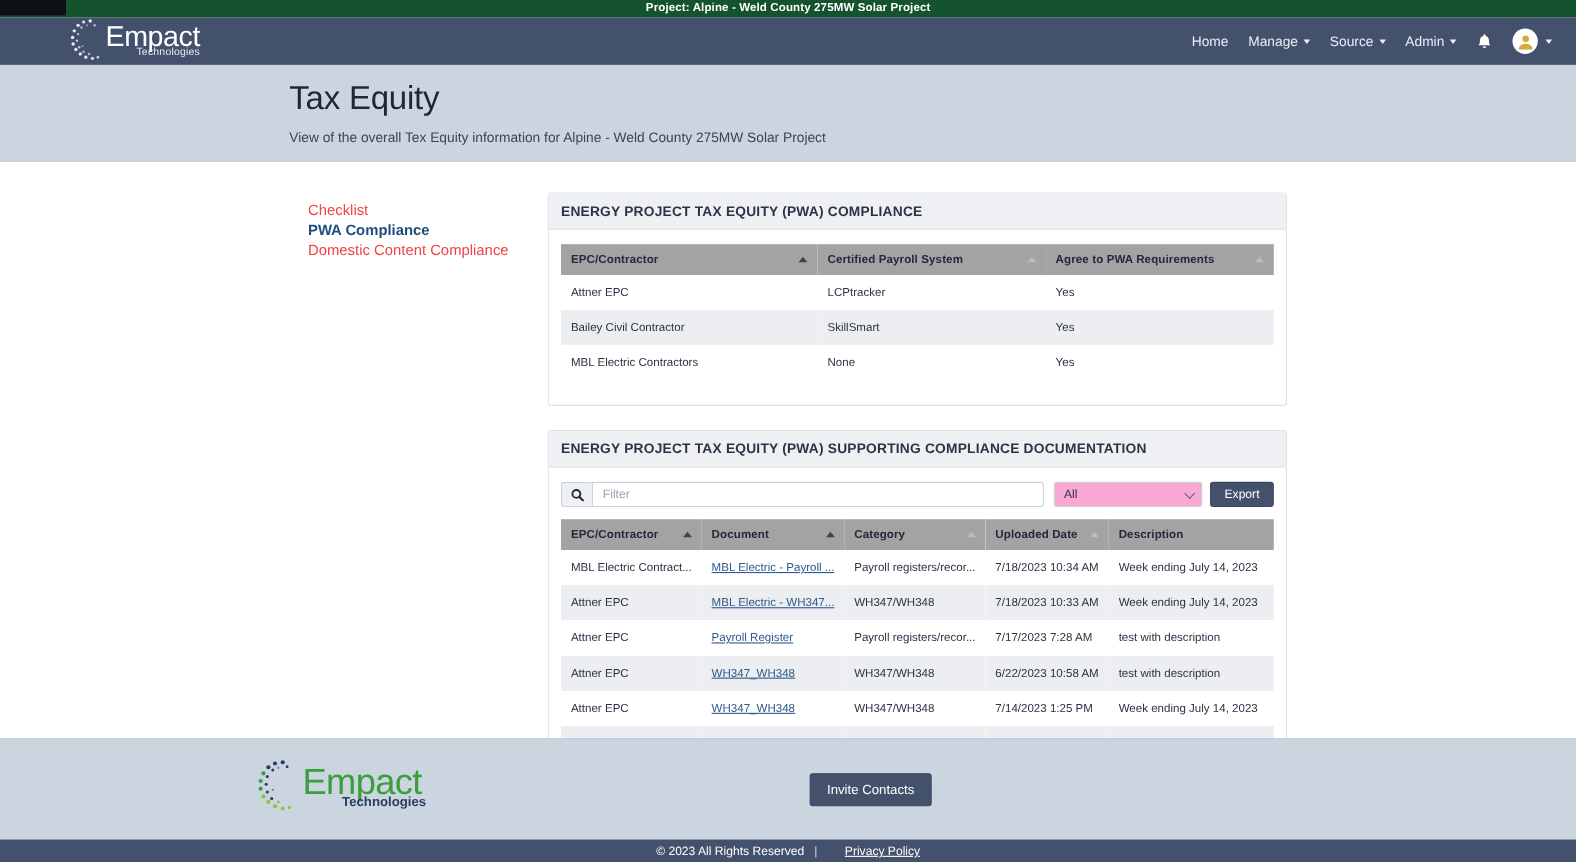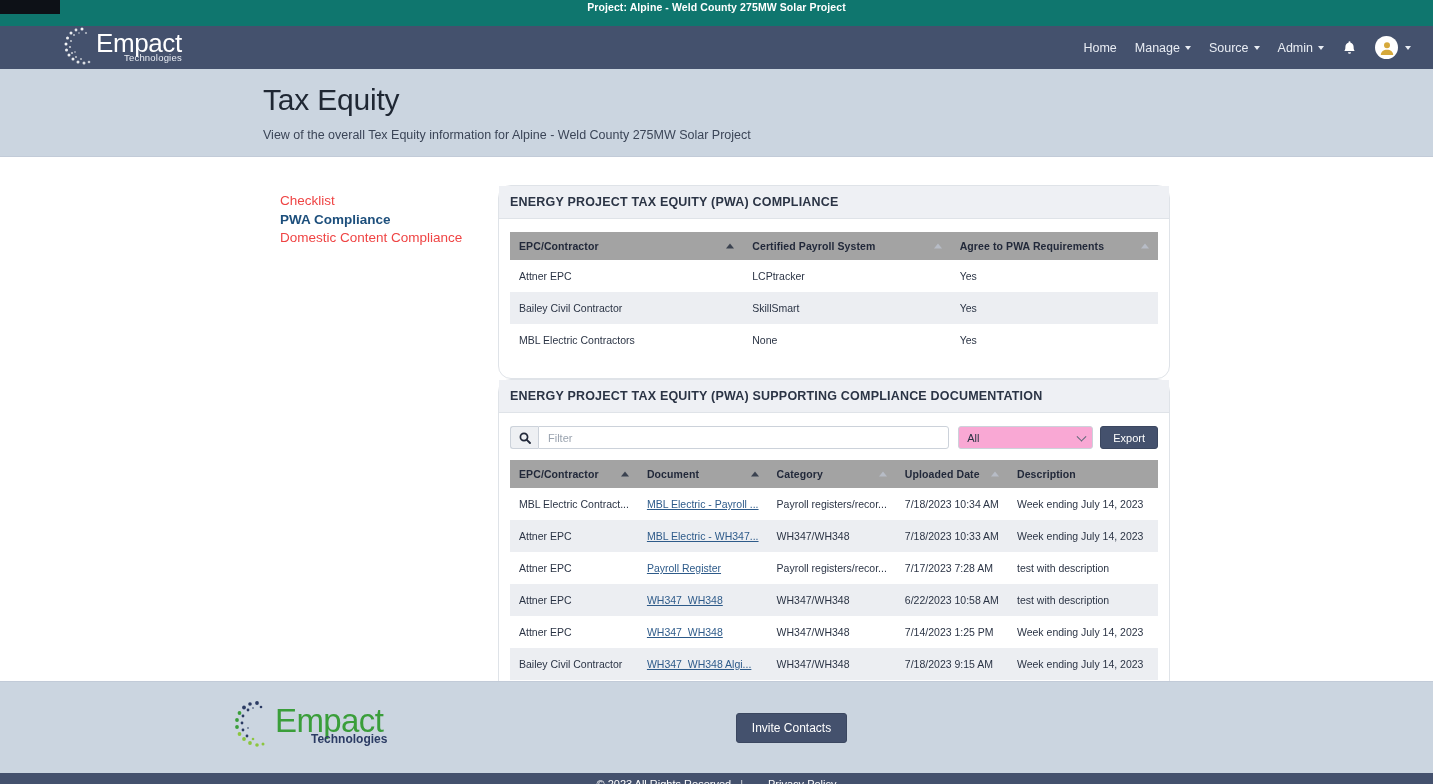--- a/index.html
+++ b/index.html
@@ -7,21 +7,21 @@
   body {
     width:1433px; height:784px;
     font-family:"Liberation Sans", sans-serif;
     background:#ffffff;
     color:#2b3445;
     overflow:hidden;
   }
 
   
   .project-bar{
-    height:26px; background:#0f766e; position:relative;
+    height:16px; background:#14532d; position:relative;
   }
   .project-bar .pb-left{
     position:absolute; left:0; top:0; width:60px; height:14px; background:#0d1117;
   }
   .project-bar .pb-title{
     position:absolute; left:0; right:0; top:0; height:14px;
     text-align:center; color:#ffffff;
     font-size:10.5px; line-height:14px; font-weight:700; letter-spacing:.1px;
   }
 
@@ -80,21 +80,21 @@
   }
   .side-link{
     display:block; font-size:13.5px; color:#ef4444; text-decoration:none;
     line-height:18.5px; cursor:pointer; white-space:nowrap;
   }
   .side-link.active{ font-weight:700; color:#1d4f7c; }
 
   .main-col{ width:672px; }
 
   .card{
-    border:1px solid #dfe3e8; border-radius:13px; background:#fff; 
+    border:1px solid #dfe3e8; border-radius:3px; background:#fff; margin-bottom:22px;
   }
   .card-head{
     background:#eef0f4; border-bottom:1px solid #dfe3e8;
     font-size:12.5px; font-weight:600; color:#2b3445; letter-spacing:.2px;
     padding:9px 11px; text-transform:uppercase;
   }
   .card-body{ padding:13px 11px 22px 11px; }
 
   table{ width:100%; border-collapse:collapse; }
   thead th{

